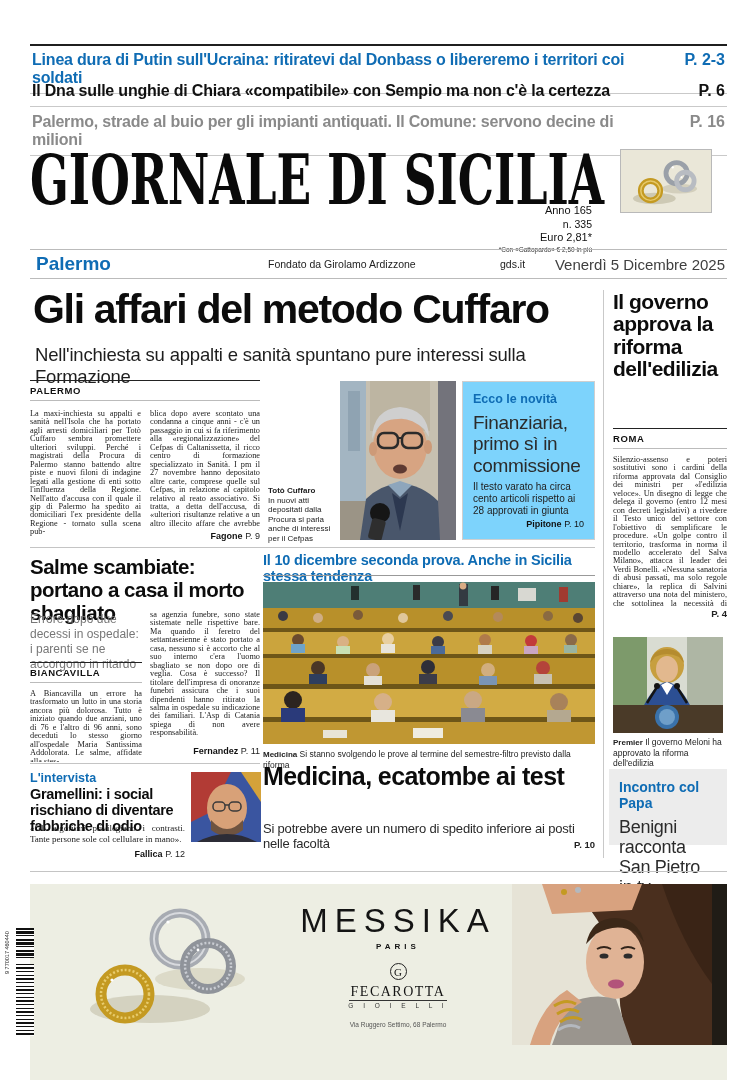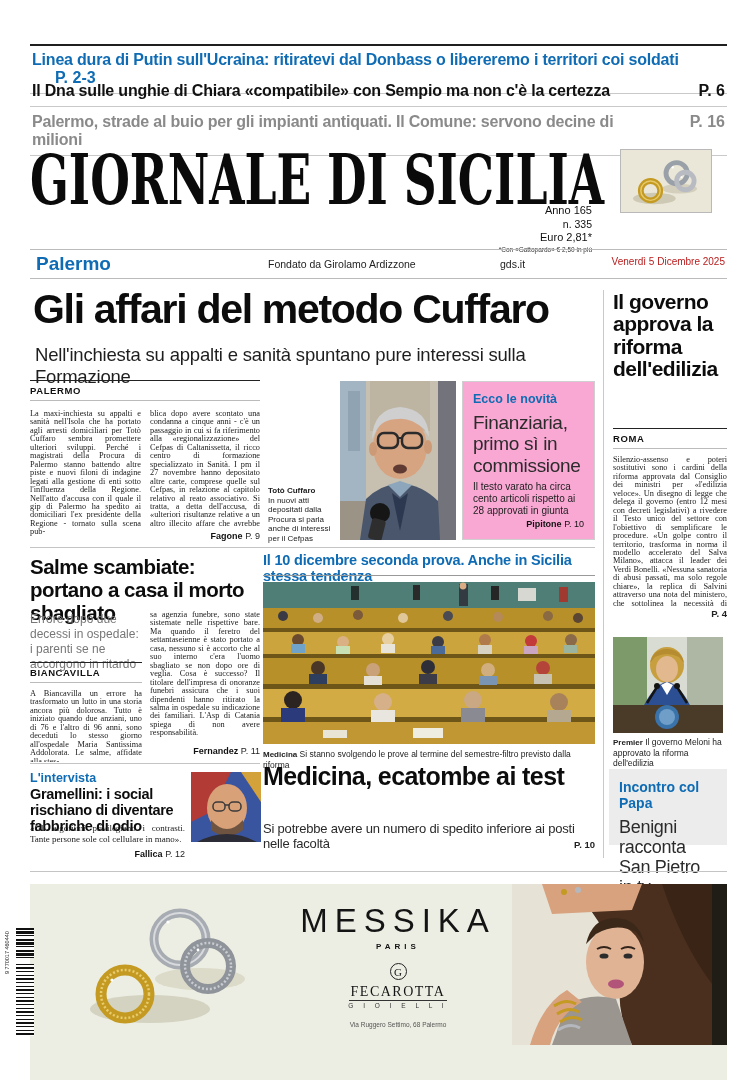--- a/index.html
+++ b/index.html
@@ -27,36 +27,36 @@
   .edition { text-align:right; line-height:1.25; }
   .edition .a { font-weight:normal; font-size:11px; }
   .edition .n { font-size:10.5px; }
   .edition .e { font-size:11px; }
   .edition .note { font-size:6.5px; color:#333; margin-top:1px; }
 
   .dateline { position:absolute; left:30px; width:697px; top:249px; height:30px; border-top:1px solid #bbb; border-bottom:1px solid #bbb; }
   .dl-city { position:absolute; left:6px; top:3px; font-size:19px; font-weight:bold; color:#0f6cb4; }
   .dl-found { position:absolute; left:238px; top:8px; font-size:10.5px; color:#222; }
   .dl-site { position:absolute; left:470px; top:8px; font-size:10.5px; color:#222; }
-  .dl-date { position:absolute; right:2px; top:6px; font-size:10px; color:#b91c1c; }
+  .dl-date { position:absolute; right:2px; top:6px; font-size:15px; color:#404040; }
 
   .lead-hl { position:absolute; left:33px; top:286px; width:575px; font-size:41px; font-weight:bold; letter-spacing:-1.3px; color:#0c0c0c; }
   .lead-sub { position:absolute; left:35px; top:344px; width:570px; font-size:18.5px; font-weight:400; color:#1e1e1e; letter-spacing:-0.2px; }
 
   .kicker { font-size:9.5px; font-weight:bold; letter-spacing:0.6px; color:#111; padding:4px 0 4px 0; }
   .kicker-wrap { border-top:1.5px solid #222; border-bottom:1px solid #bbb; }
   .bodytext { font-family:"Liberation Serif", serif; font-size:8.3px; line-height:1.02; text-align:justify; color:#1a1a1a; overflow:hidden; }
   .byline { font-size:9px; text-align:right; margin-top:3px; }
   .byline b { font-size:9px; }
   .byline .pg { font-weight:normal; color:#222; }
 
   .photo-cap { font-size:8px; line-height:1.2; color:#222; }
   .photo-cap b { font-size:8px; }
 
-  .box { border:1px solid #cfcfcf; background:#f9a8d4; padding:10px 10px; display:flex; flex-direction:column; }
+  .box { border:1px solid #cfcfcf; background:#7dd3fc; padding:10px 10px; display:flex; flex-direction:column; }
   .box .bk { font-size:12.5px; font-weight:bold; color:#0f6cb4; }
   .box .bt { font-size:19px; font-weight:400; color:#2b2b2b; line-height:1.12; margin-top:6px; letter-spacing:-0.3px; }
   .box .bb { font-size:10px; color:#222; line-height:1.2; margin-top:auto; }
   .box .bl { font-size:9px; text-align:right; margin-top:2px; }
 
   .rc-hl { font-size:21px; font-weight:bold; line-height:1.06; letter-spacing:-0.5px; color:#0c0c0c; }
   .rc-sub { font-size:12px; line-height:1.18; color:#1e1e1e; }
   .pageref { font-size:9.5px; font-weight:bold; text-align:right; color:#222; }
 
   .gbox { background:#ececec; padding:10px 10px; }
@@ -86,21 +86,21 @@
   .barcode { position:absolute; left:8px; top:928px; width:26px; height:112px; }
   .bc-num { position:absolute; left:-4px; top:46px; font-size:5.5px; color:#222; transform:rotate(-90deg); transform-origin:left top; white-space:nowrap; }
   .bc-seg { position:absolute; left:8px; width:18px; background:repeating-linear-gradient(to bottom,#111 0 1.5px,#fff 1.5px 3px,#111 3px 5.5px,#fff 5.5px 7px,#111 7px 8px,#fff 8px 11px); }
 </style>
 </head>
 <body>
 
 <div class="page">
 
   <div class="rule-dark" style="left:30px; width:697px; top:44px;"></div>
-  <div class="strip-row" style="top:46px;flex-direction:column;">
+  <div class="strip-row" style="top:46px;">
     <span class="t blue">Linea dura di Putin sull'Ucraina: ritiratevi dal Donbass o libereremo i territori coi soldati</span>
     <span class="p blue">P. 2-3</span>
   </div>
   <div class="strip-row" style="top:77px;">
     <span class="t">Il Dna sulle unghie di Chiara «compatibile» con Sempio ma non c'è la certezza</span>
     <span class="p">P.  6</span>
   </div>
   <div class="strip-row" style="top:108px;">
     <span class="t gray">Palermo, strade al buio per gli impianti antiquati. Il Comune: servono decine di milioni</span>
     <span class="p gray">P. 16</span>

